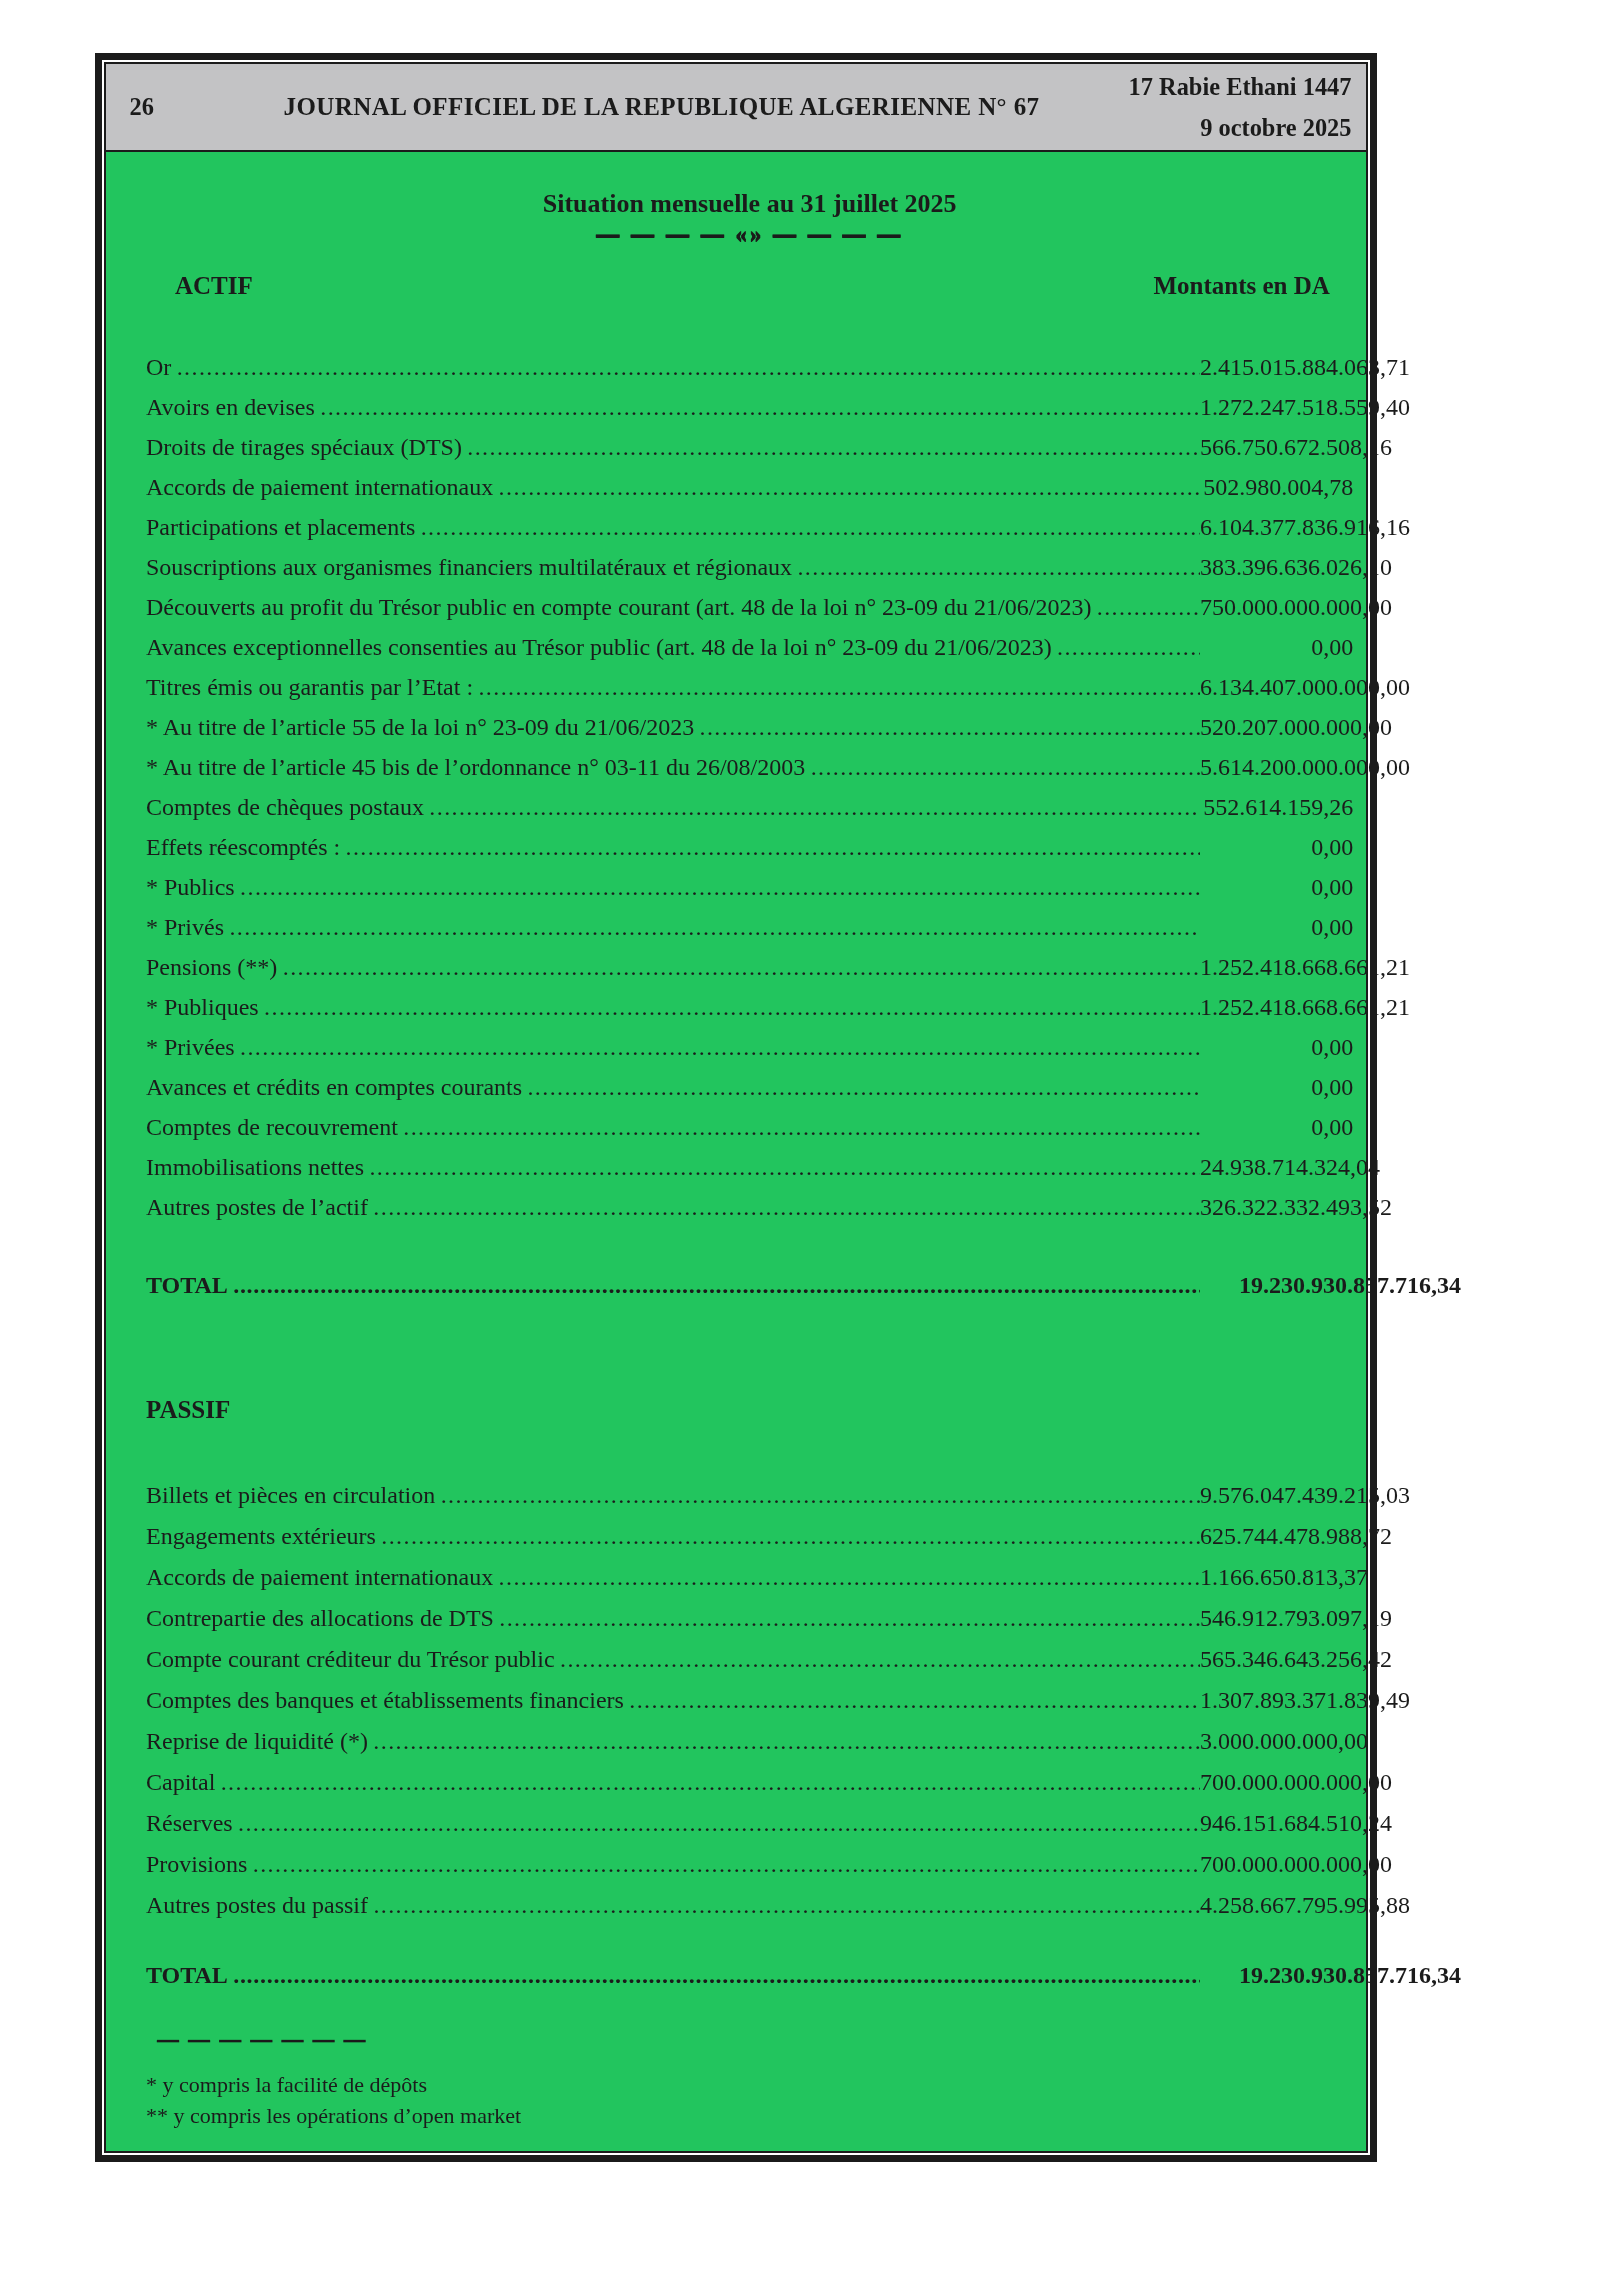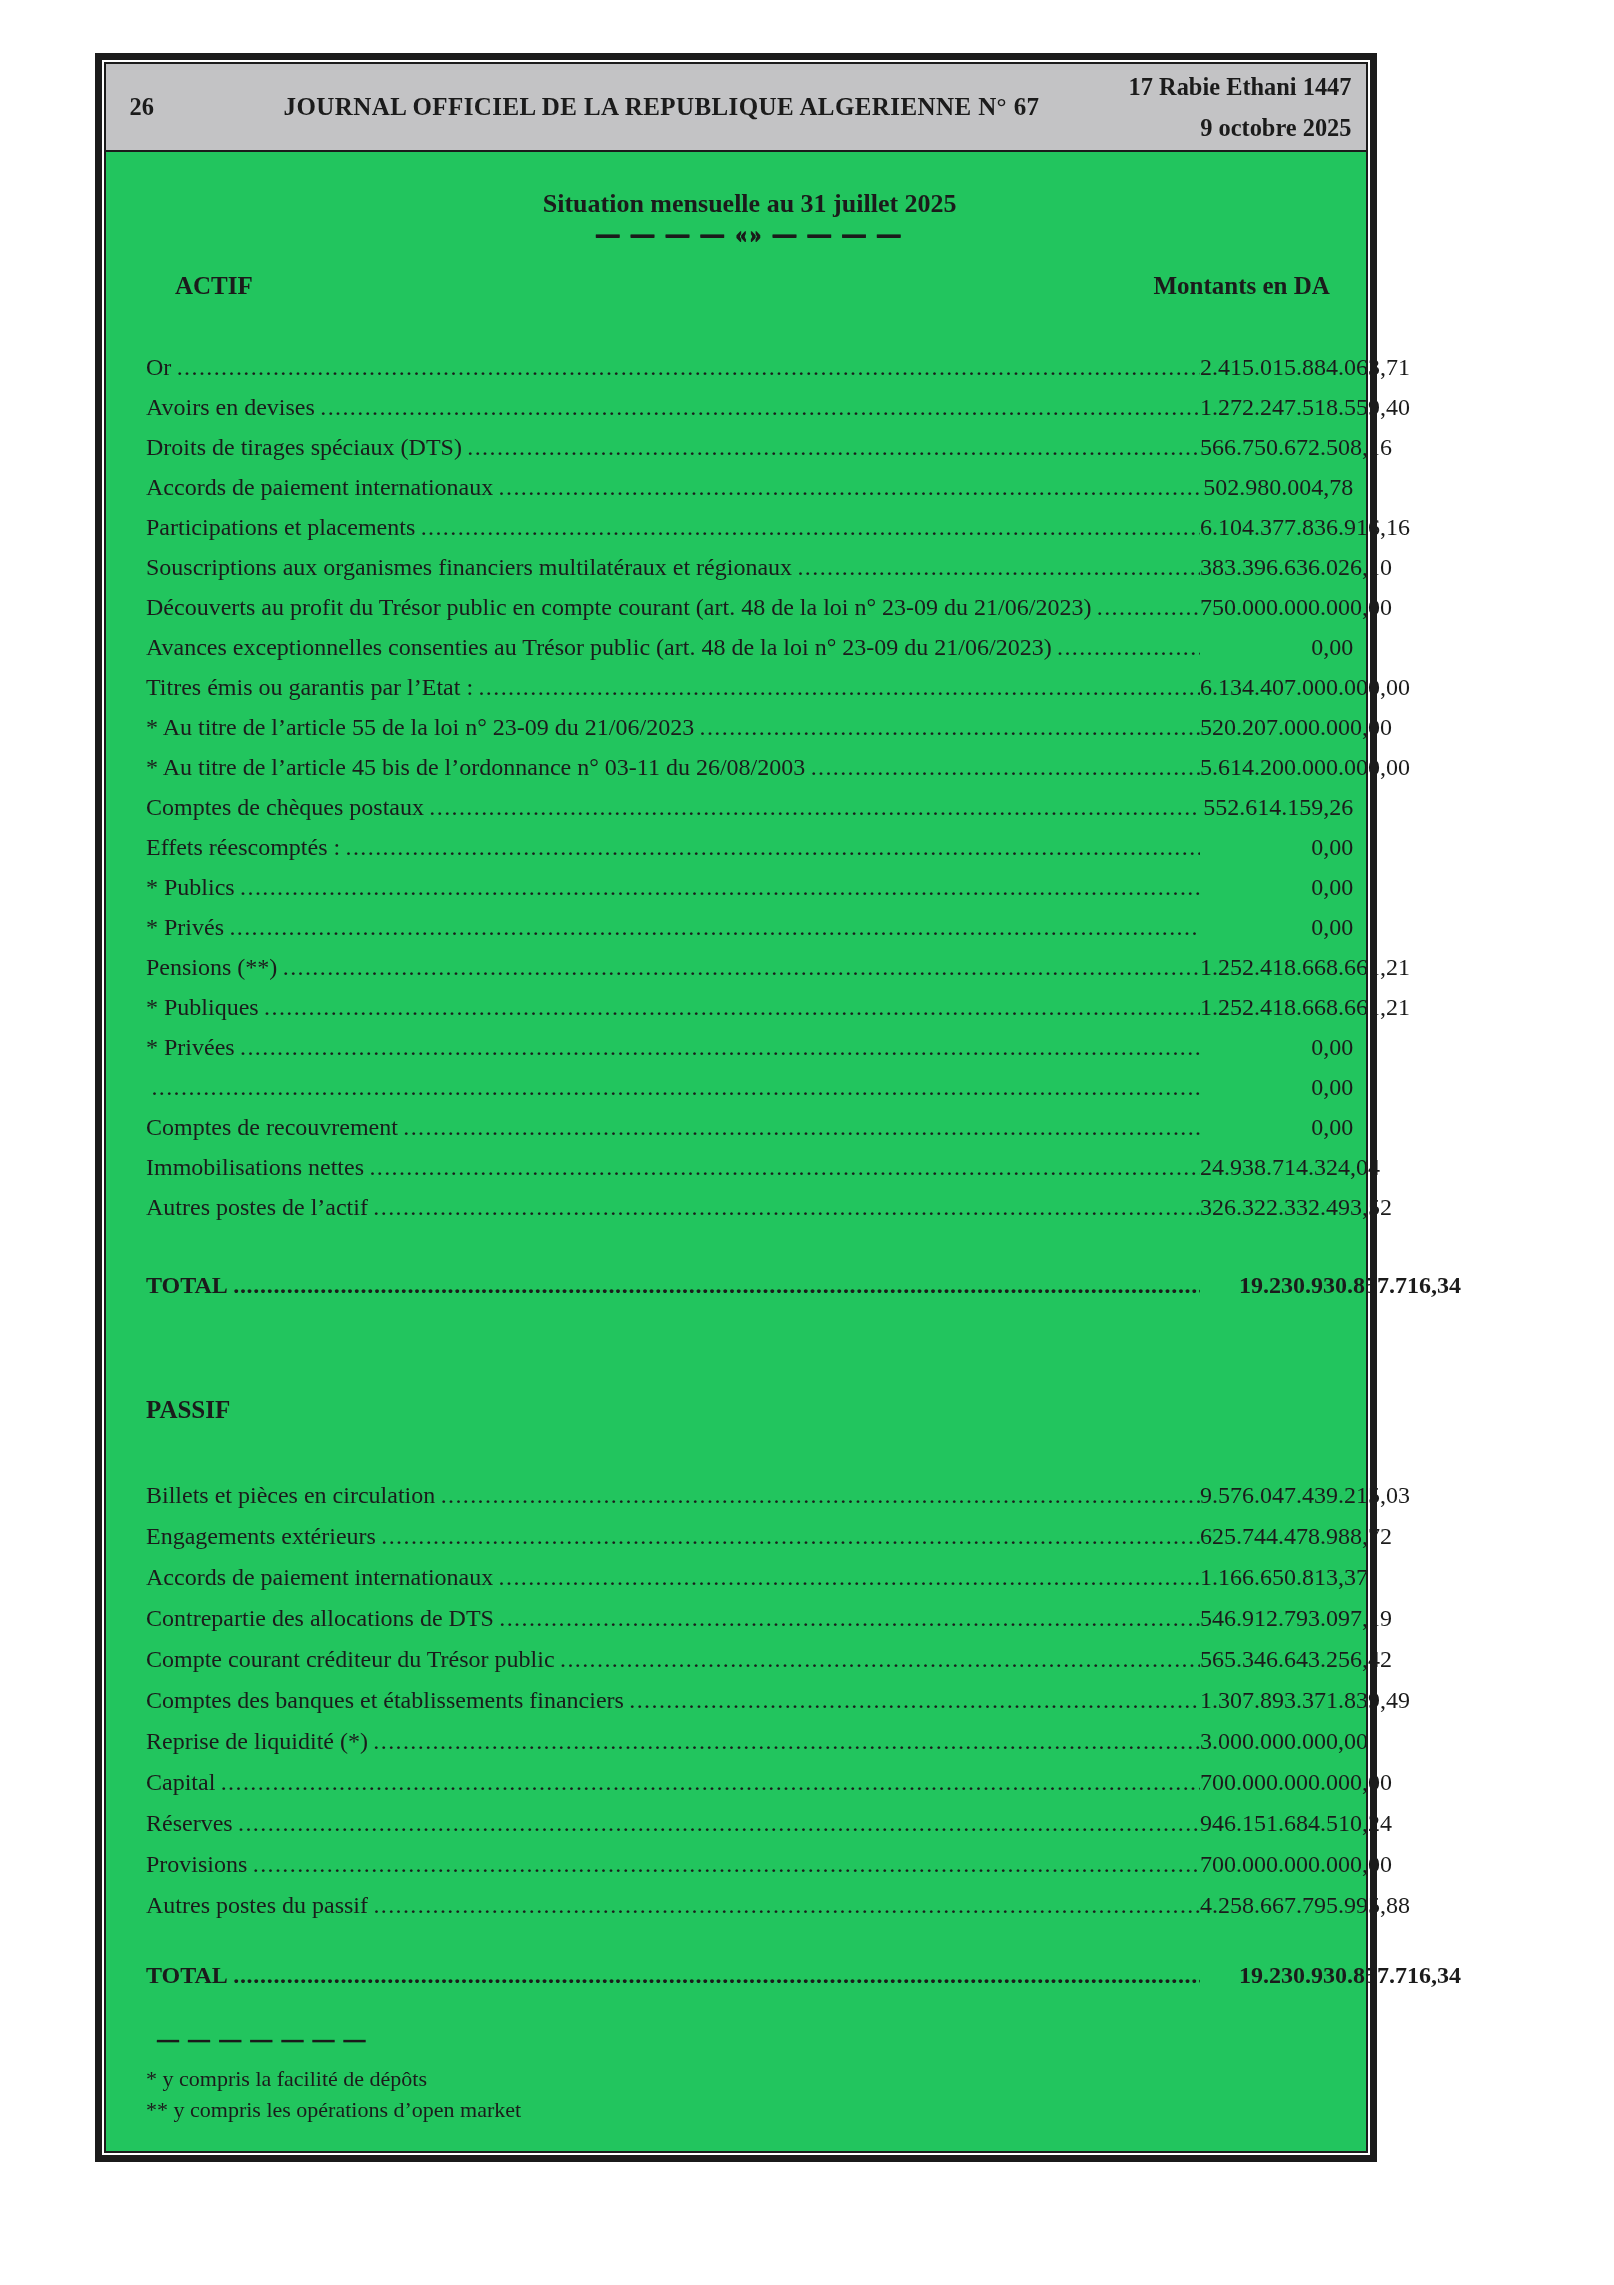--- a/index.html
+++ b/index.html
@@ -45,21 +45,21 @@
   .total-row{font-weight:bold;margin-top:38px;height:40px;line-height:40px;gap:39px;}
   .total-row .leader::after{letter-spacing:0.7px;}
   .passif-head{margin-top:90px;font-weight:bold;font-size:25px;line-height:29px;}
   .passif-rows{margin-top:51px;}
   .passif-total{margin-top:29px;}
   .fn-rule{
     margin-top:33px;margin-left:11px;font-size:22px;font-weight:bold;letter-spacing:1.8px;line-height:22px;
     text-shadow:0 0.9px 0 currentColor;
   }
   .fn-line{font-size:22px;line-height:31px;}
-  .fn-first{margin-top:13px;}
+  .fn-first{margin-top:19px;}
 </style>
 </head>
 <body>
 
 <div class="frame">
 
   <div class="header-bar">
     <span class="page-num">26</span>
     <span class="bar-title">JOURNAL OFFICIEL DE LA REPUBLIQUE ALGERIENNE N° 67</span>
     <span class="bar-dates">
@@ -218,20 +218,21 @@
   <div class="row">
     <span class="lblcell">
             <span class="lbl">* Privées</span>
             <span class="leader"></span>
           </span>
     <span class="amt">0,00</span>
   </div>
 
   <div class="row">
     <span class="lblcell">
+            <span class="lbl">Avances et crédits en comptes courants</span>
             <span class="leader"></span>
           </span>
     <span class="amt">0,00</span>
   </div>
 
   <div class="row">
     <span class="lblcell">
             <span class="lbl">Comptes de recouvrement</span>
             <span class="leader"></span>
           </span>

